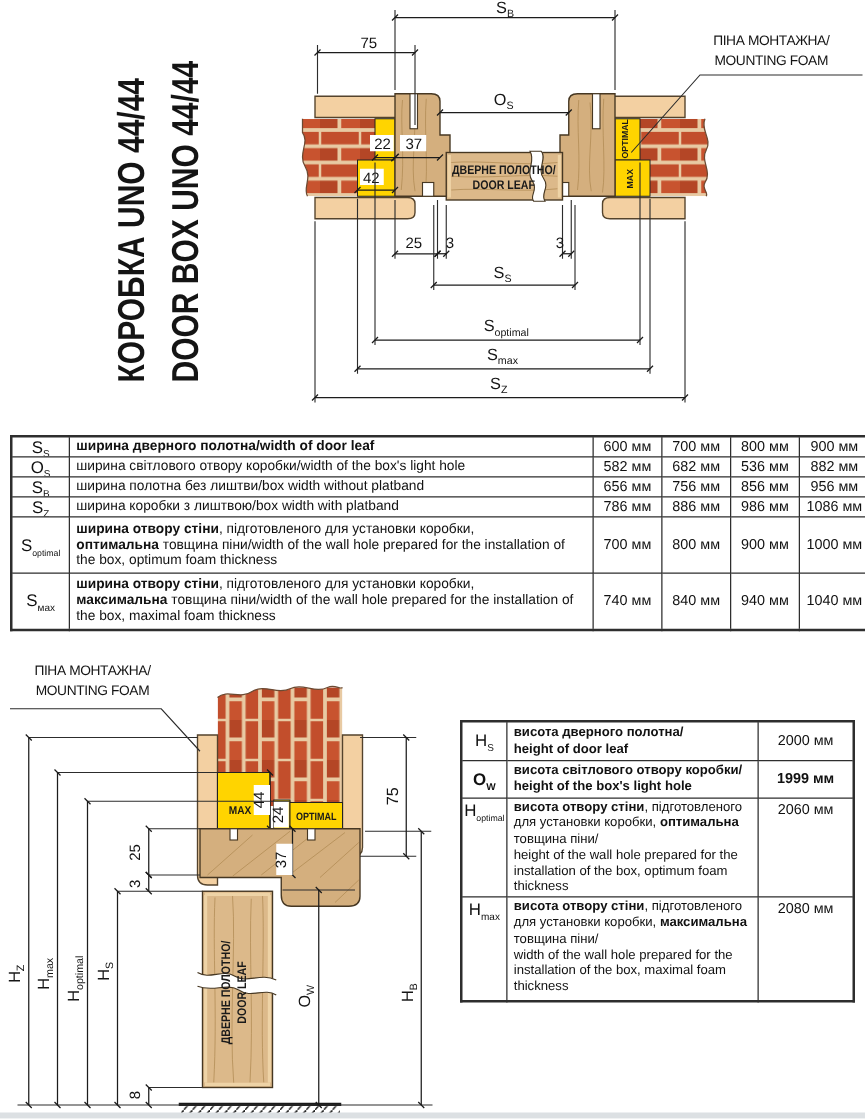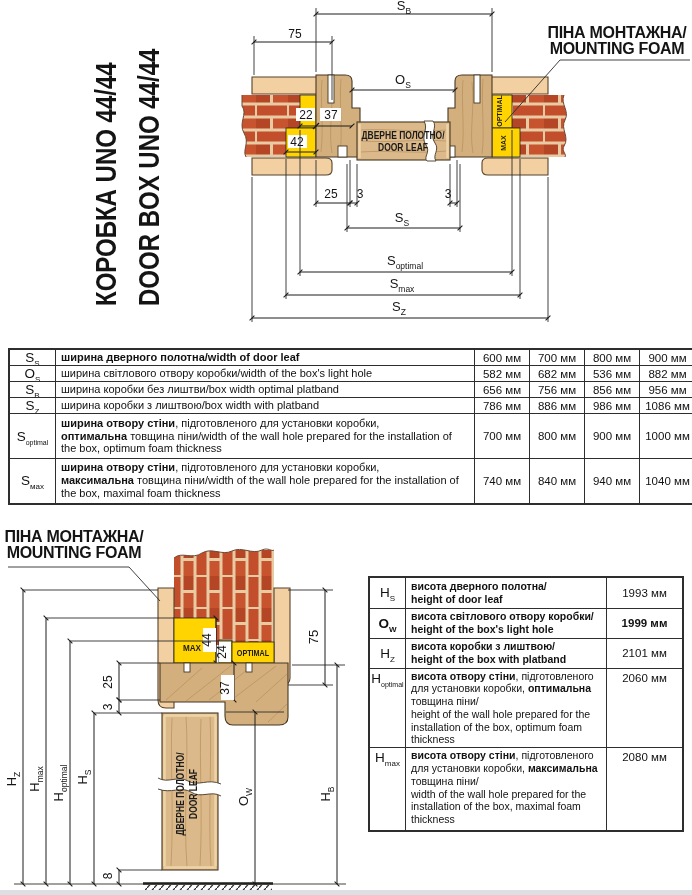--- a/index.html
+++ b/index.html
@@ -4,21 +4,21 @@
 <style>
   html,body{margin:0;padding:0;background:#fff;}
   #page{position:relative;width:692px;height:895px;background:#fff;overflow:hidden;
         font-family:"Liberation Sans",sans-serif;color:#111;}
   
   .vtitle{position:absolute;left:84px;top:306px;width:292px;height:90px;
           transform:rotate(-90deg);transform-origin:0 0;}
   .vtitle .tl{font-size:30px;font-weight:bold;line-height:43px;white-space:nowrap;
           transform:scaleX(0.8);transform-origin:0 50%;color:#141414;letter-spacing:0;}
   
-  .foamlab{position:absolute;font-weight:bold;font-size:16px;line-height:16px;
+  .foamlab{position:absolute;font-weight:normal;font-size:11px;line-height:16px;
            text-align:center;letter-spacing:-0.3px;color:#141414;}
   #foamtop{left:543px;top:25px;width:148px;}
   #foambot{left:4px;top:529px;width:140px;}
   
   table.t{position:absolute;border-collapse:collapse;table-layout:fixed;background:#fff;
           border:2px solid #2e2e2e;}
   table.t td{border:1px solid #2e2e2e;vertical-align:middle;overflow:hidden;}
   .sym{text-align:center;font-size:13.5px;padding:0;}
   .sym sub{font-size:8px;line-height:0;}
   .sym sub.long{font-size:7px;}
@@ -240,21 +240,21 @@
     <tr style="height:15px;">
       <td class="sym"><span>O</span><sub>S</sub></td>
       <td class="desc"><span class="b"></span><span>ширина світлового отвору коробки/width of the box's light hole</span><span class="b"></span><span></span></td>
       <td class="val">582 мм</td>
       <td class="val">682 мм</td>
       <td class="val">536 мм</td>
       <td class="val">882 мм</td>
     </tr>
     <tr style="height:15px;">
       <td class="sym"><span>S</span><sub>B</sub></td>
-      <td class="desc"><span class="b"></span><span>ширина коробки без лиштви/box width optimal platband</span><span class="b"></span><span></span></td>
+      <td class="desc"><span class="b"></span><span>ширина полотна без лиштви/box width without platband</span><span class="b"></span><span></span></td>
       <td class="val">656 мм</td>
       <td class="val">756 мм</td>
       <td class="val">856 мм</td>
       <td class="val">956 мм</td>
     </tr>
     <tr style="height:15px;">
       <td class="sym"><span>S</span><sub>Z</sub></td>
       <td class="desc"><span class="b"></span><span>ширина коробки з лиштвою/box width with platband</span><span class="b"></span><span></span></td>
       <td class="val">786 мм</td>
       <td class="val">886 мм</td>
@@ -385,34 +385,28 @@
     <div>ПІНА МОНТАЖНА/</div>
     <div>MOUNTING FOAM</div>
   </div>
 
   <table id="t2" class="t">
     <tbody>
         <tr style="height:31px;">
       <td class="sym" style="width:35px;"><span>H</span><sub>S</sub></td>
       <td class="desc" style="width:190px;"><span class="b">висота дверного полотна/
 height of door leaf</span><span></span><span class="b"></span><span></span></td>
-      <td class="val" style="width:71px;">1993 мм</td>
+      <td class="val" style="width:71px;">2000 мм</td>
     </tr>
     <tr style="height:30px;font-weight:bold;">
       <td class="sym"><span>O</span><sub>W</sub></td>
       <td class="desc"><span class="b"></span><span>висота світлового отвору коробки/
 height of the box's light hole</span><span class="b"></span><span></span></td>
       <td class="val">1999 мм</td>
     </tr>
-    <tr style="height:30px;">
-      <td class="sym"><span>H</span><sub>Z</sub></td>
-      <td class="desc"><span class="b">висота коробки з лиштвою/
-height of the box with platband</span><span></span><span class="b"></span><span></span></td>
-      <td class="val">2101 мм</td>
-    </tr>
     <tr class="tall" style="height:77px;">
       <td class="sym"><span>H</span><sub class="long">optimal</sub></td>
       <td class="desc"><span class="b">висота отвору стіни</span><span>, підготовленого для установки коробки, </span><span class="b">оптимальна</span><span> товщина піни/
 height of the wall hole prepared for the installation of the box, optimum foam thickness</span></td>
       <td class="val">2060 мм</td>
     </tr>
     <tr class="tall" style="height:83px;">
       <td class="sym"><span>H</span><sub>max</sub></td>
       <td class="desc"><span class="b">висота отвору стіни</span><span>, підготовленого для установки коробки, </span><span class="b">максимальна</span><span> товщина піни/
 width of the wall hole prepared for the installation of the box, maximal foam thickness</span></td>

